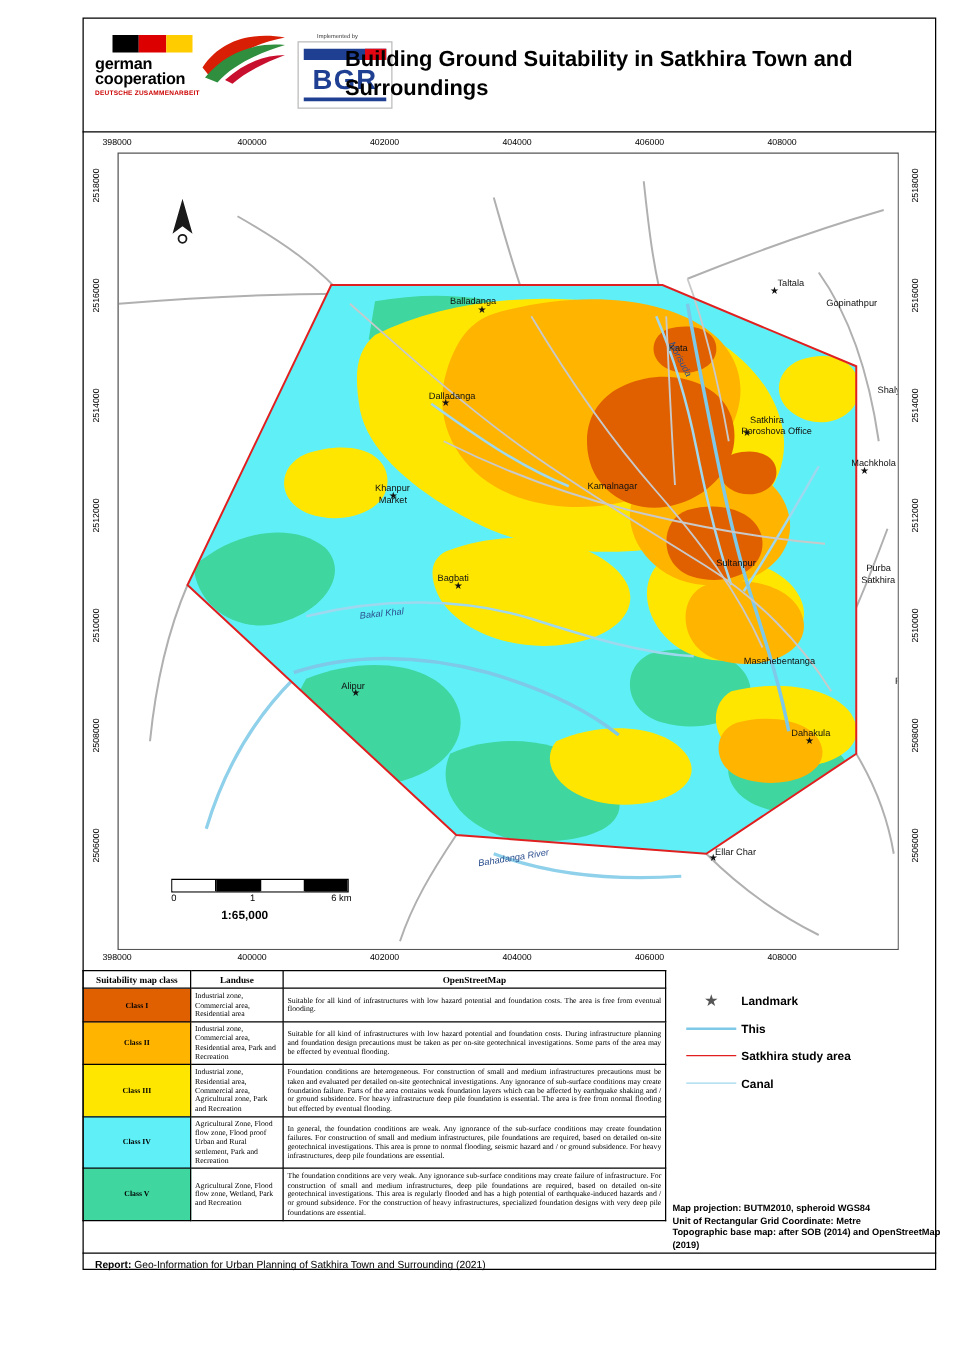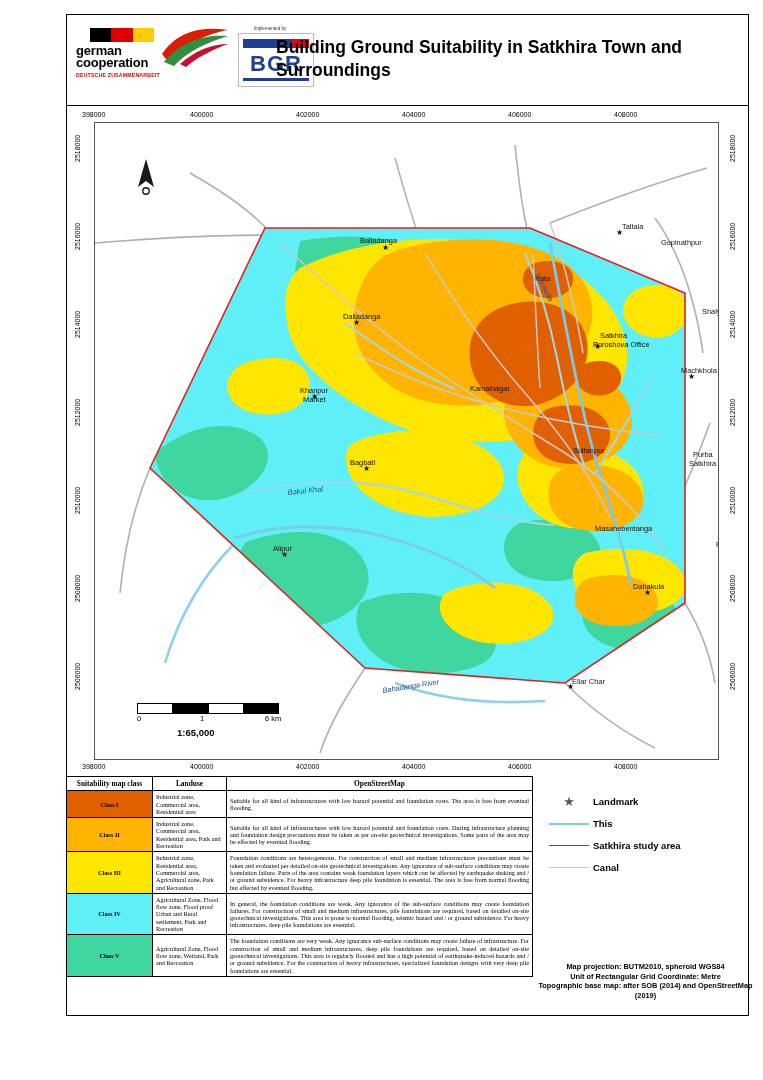--- a/index.html
+++ b/index.html
@@ -353,18 +353,21 @@
     <div class="symrow">
       <div class="symkey"><span class="keyline" style="border-top-color:#e02020;"></span></div>
       <div class="symtext">Satkhira study area</div>
     </div>
     <div class="symrow">
       <div class="symkey"><span class="keyline" style="border-top-color:#9fd8ee;"></span></div>
       <div class="symtext">Canal</div>
     </div>
   </div>
 
-  <div class="projnote" style="white-space:pre-line;text-align:center;">Map projection: BUTM2010, spheroid WGS84
+  <div class="projnote" style="white-space:pre-line;">Map projection: BUTM2010, spheroid WGS84
 Unit of Rectangular Grid Coordinate: Metre
 Topographic base map: after SOB (2014) and OpenStreetMap (2019)</div>
 
+  <div class="report">
+    <b>Report:</b><span> Geo-Information for Urban Planning of Satkhira Town and Surrounding (2021)</span>
+  </div>
 
 </div>
 
 </body></html>

